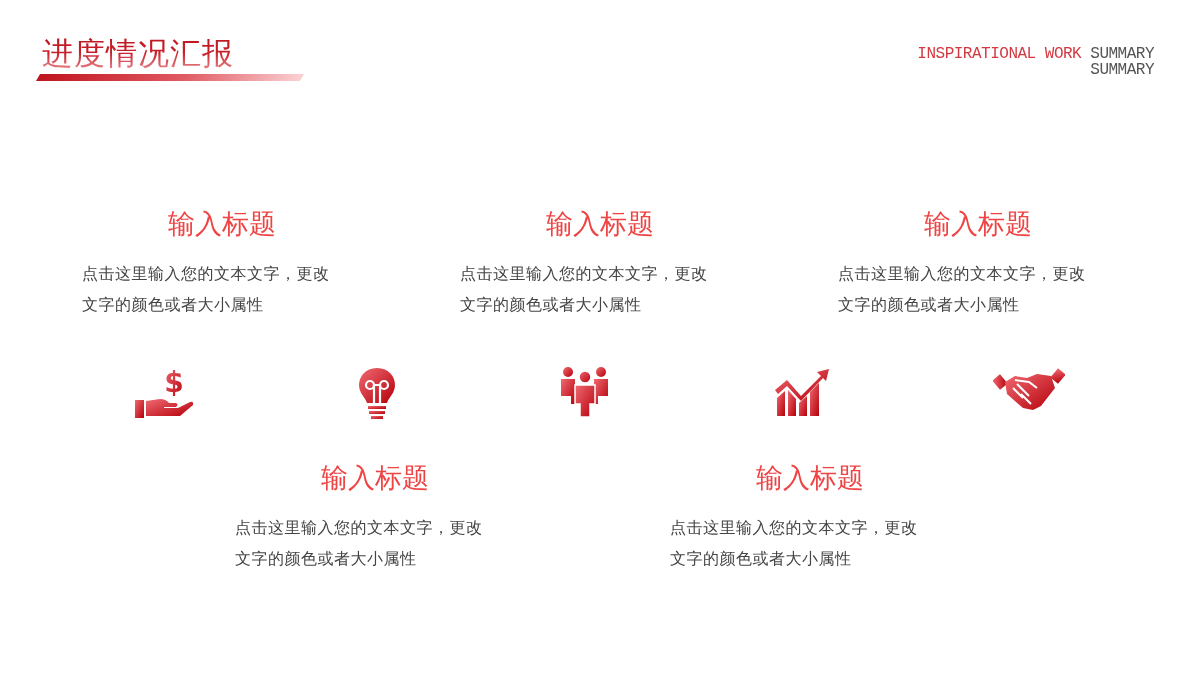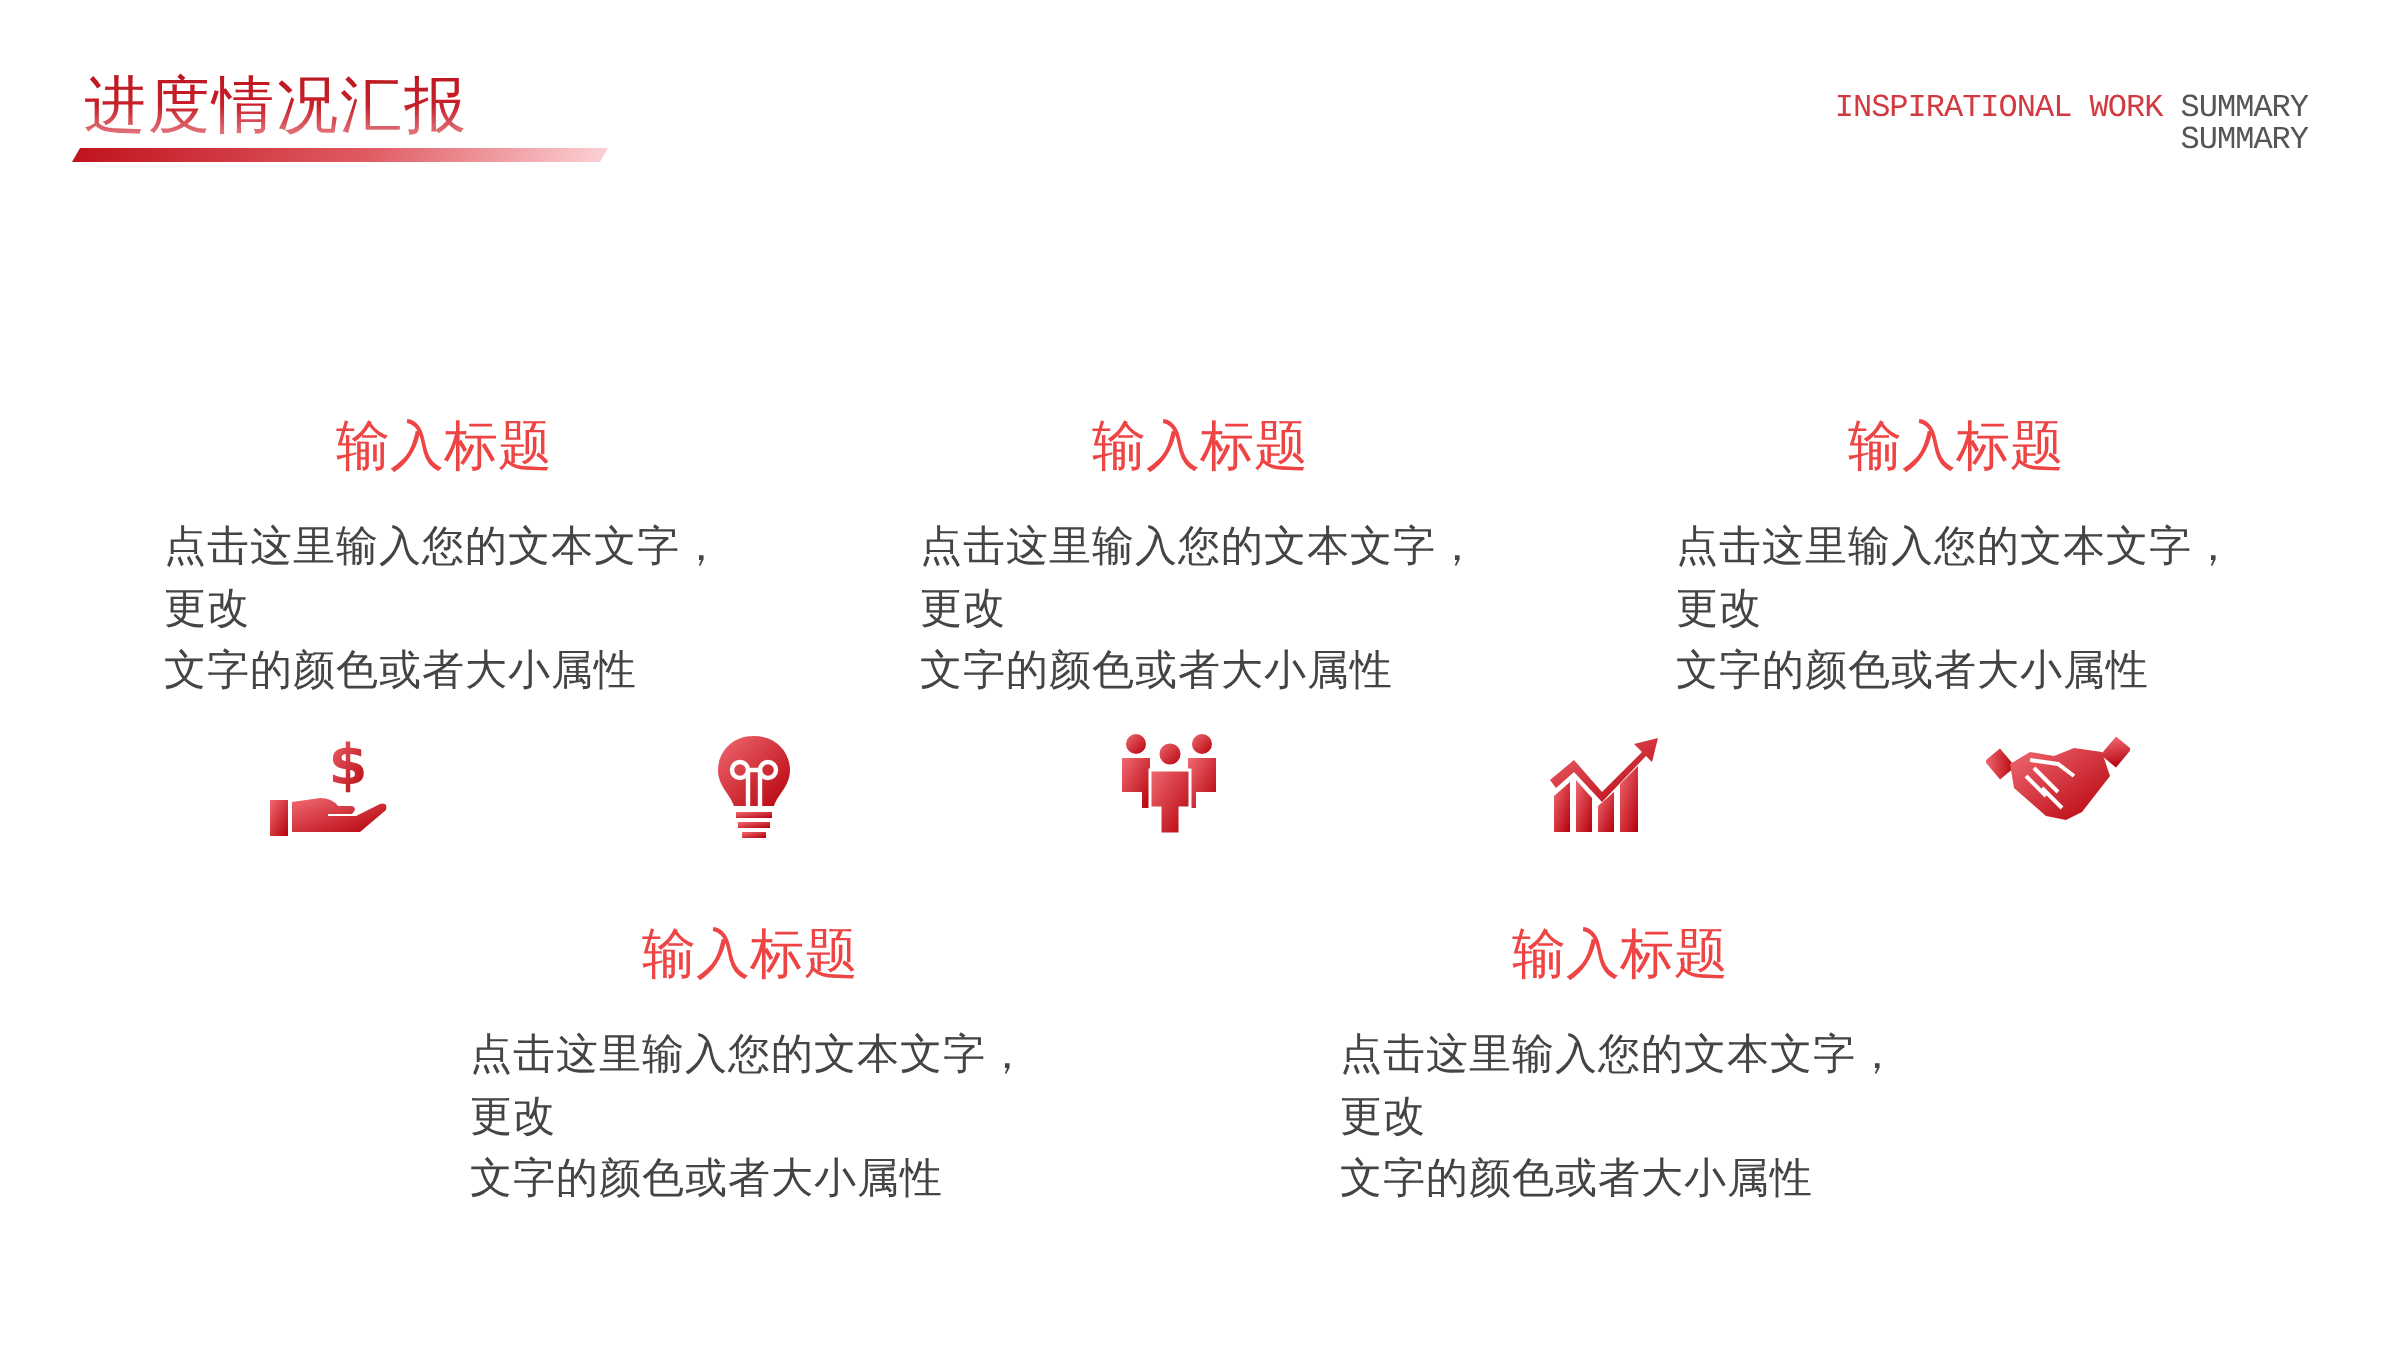--- a/index.html
+++ b/index.html
@@ -9,21 +9,21 @@
       background: linear-gradient(180deg, #b5121b 0%, #c8202a 50%, #f5b8bc 100%);
       -webkit-background-clip:text; background-clip:text; color:transparent; font-weight:normal; line-height:50px; }
     .header-bar { position:absolute; left:38px; top:74px; width:264px; height:7px;
       background: linear-gradient(90deg, #c0141d 0%, #e05a62 55%, #fbd0d3 100%);
       transform: skewX(-30deg); }
     .tagline { position:absolute; right:46px; top:46px; text-align:right; font-family:"Liberation Mono","DejaVu Sans Mono",monospace;
       font-size:16px; line-height:16px; color:#555; letter-spacing:-0.5px; }
     .tagline .accent { color:#d23a42; }
     .block { position:absolute; width:300px; }
     .block .title { font-size:27px; color:#ef4444; text-align:center; width:280px; line-height:36px; }
-    .block .desc { font-size:21px; color:#444; line-height:31px; margin-top:16px; letter-spacing:0.5px; }
+    .block .desc { font-size:16px; color:#444; line-height:31px; margin-top:16px; letter-spacing:0.5px; }
     .icon { position:absolute; }
     .icon svg { display:block; }
   </style>
 </head>
 <body>
 
 <div>
   <div class="header-title">进度情况汇报</div>
   <div class="header-bar"></div>
   <div class="tagline">

